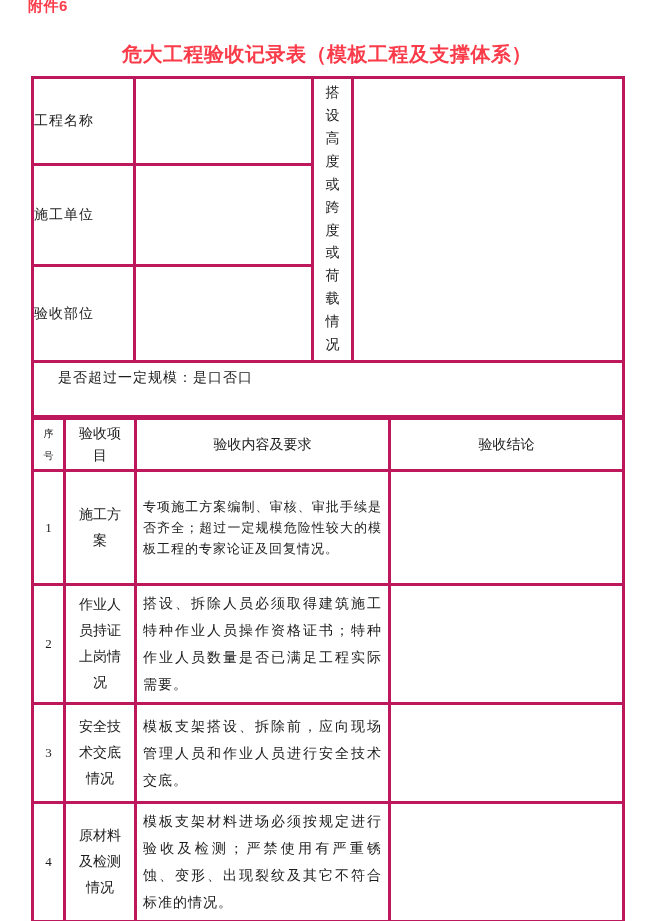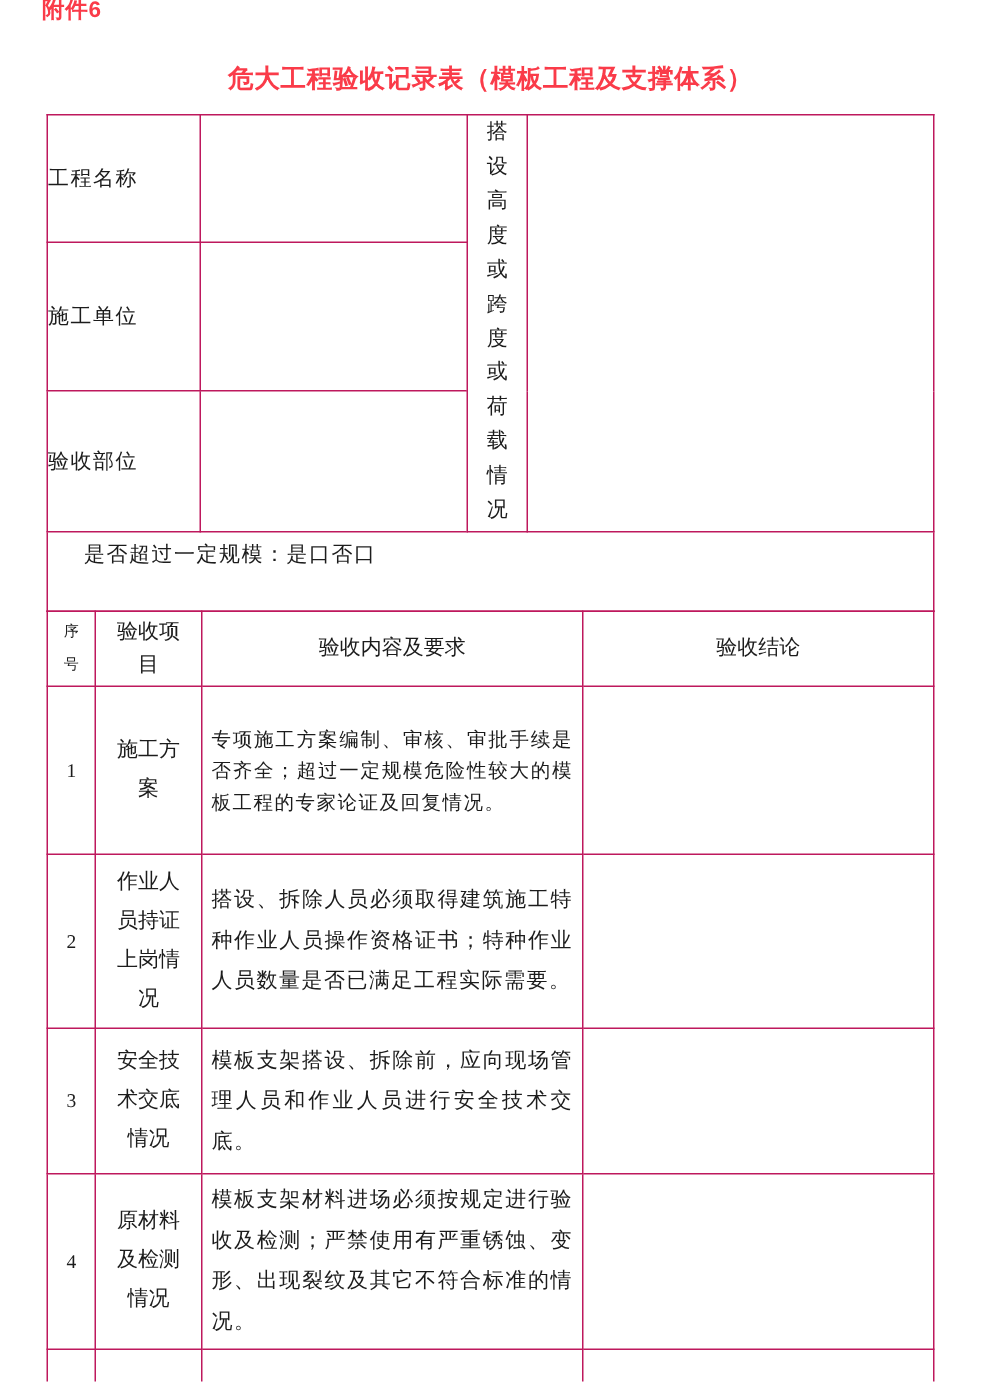--- a/index.html
+++ b/index.html
@@ -14,31 +14,31 @@
   .attachment {
     position: absolute; left: 28px; top: -3px;
     font-family: "Liberation Sans", "DejaVu Sans", sans-serif;
     font-weight: bold; font-size: 15px; color: #fa3b49;
     letter-spacing: 0.5px;
   }
   .title {
     position: absolute; left: 0; top: 41px; width: 654px;
     margin: 0; text-align: center;
     font-family: "Liberation Sans", "DejaVu Sans", sans-serif;
-    font-weight: bold; font-size: 17px; color: #fa3b49;
+    font-weight: bold; font-size: 20px; color: #fa3b49;
     letter-spacing: 0.5px;
   }
   .tables { position: absolute; left: 31px; top: 76px; width: 591px; }
   table {
     border-collapse: collapse; table-layout: fixed;
     width: 591px;
   }
   table.t2 { margin-top: -1px; }
   td, th {
-    border: 1px solid #be185d;
+    border: 3px solid #be185d;
     padding: 0;
     font-weight: normal;
     font-size: 14px;
     vertical-align: middle;
     overflow: hidden;
   }
   
   .t1 .r1 td { height: 84px; }
   .t1 .r2 td { height: 98px; }
   .t1 .r3 td { height: 93px; }

